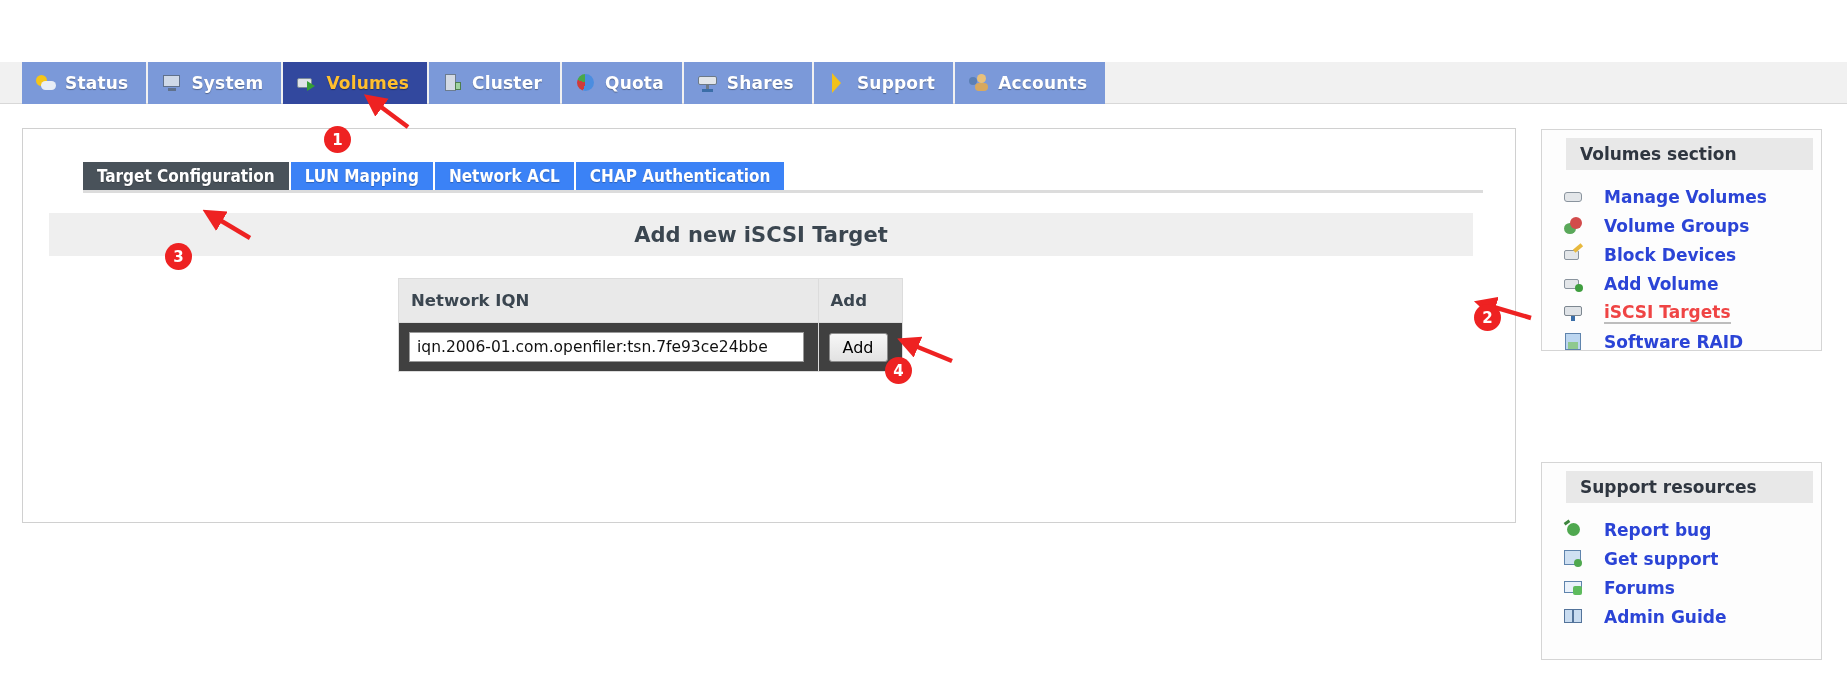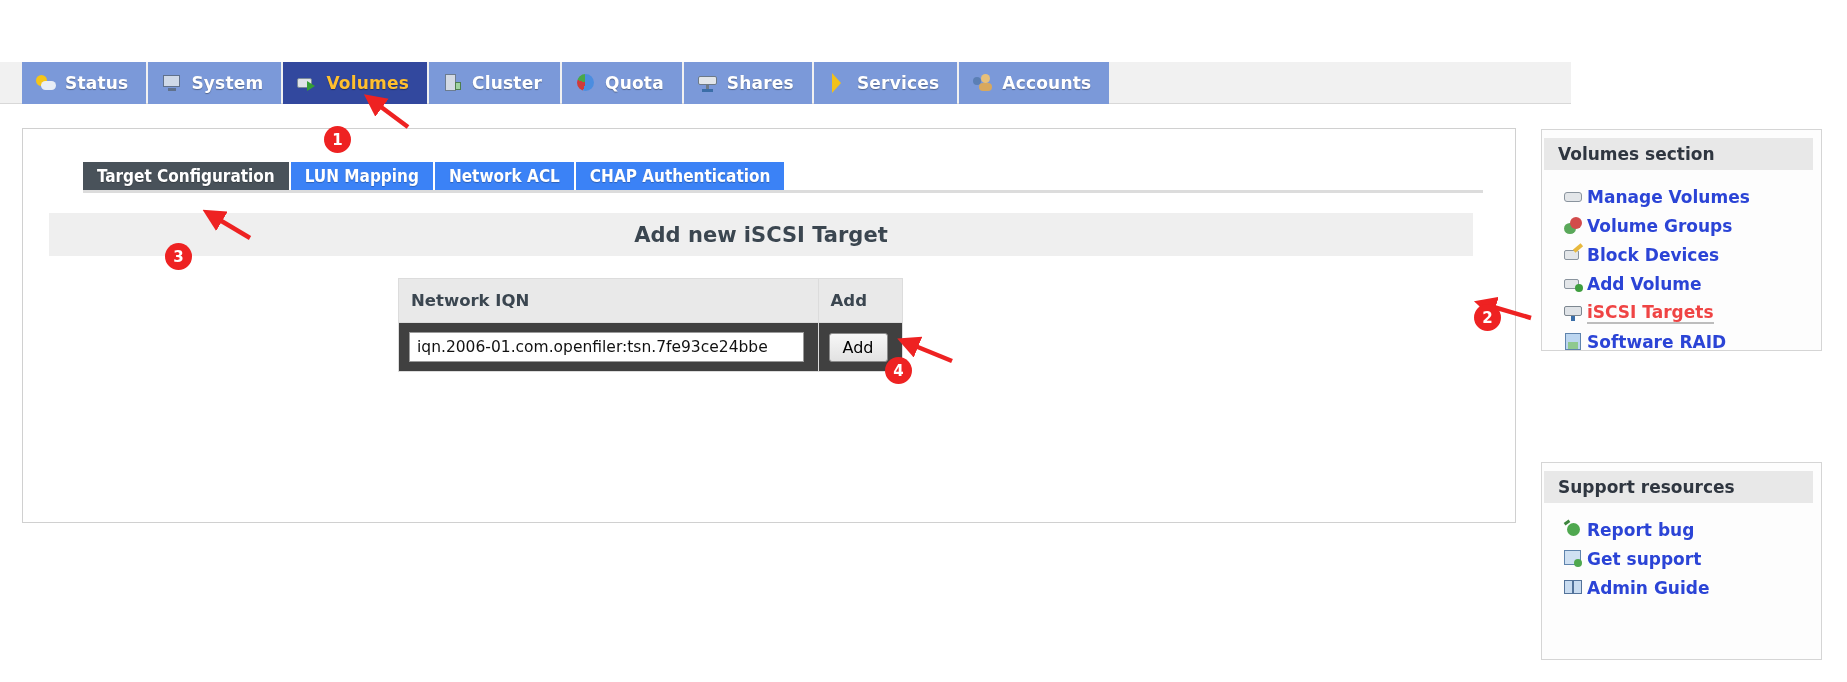--- a/index.html
+++ b/index.html
@@ -8,21 +8,21 @@
     width: 1847px; height: 682px;
     background: #ffffff;
     font-family: "DejaVu Sans", sans-serif;
     overflow: hidden;
   }
   #root { position: relative; width: 1847px; height: 682px; background: #fff; }
 
   
   .navbar {
     position: absolute; left: 0; top: 62px;
-    width: 1571px; height: 42px;
+    width: 1847px; height: 42px;
     background: #f1f1f1;
     border-bottom: 1px solid #d8d8d8;
   }
   .navstrip {
     position: absolute; left: 22px; top: 0;
     display: flex; align-items: stretch; height: 42px;
     gap: 2px;
   }
   .navtab {
     display: flex; align-items: center; gap: 9px;
@@ -129,31 +129,31 @@
   
   .side-box {
     position: absolute; left: 1541px;
     width: 281px;
     background: #fdfdfd;
     border: 1px solid #d5d5d5;
   }
   #box-volumes { top: 129px; height: 222px; }
   #box-support { top: 462px; height: 198px; }
   .side-head {
-    margin: 8px 8px 0 2px;
+    margin: 8px 8px 0 24px;
     height: 32px;
     background: #e8e8e8;
     display: flex; align-items: center;
     padding-left: 14px;
     color: #2f3640;
     font-size: 17px; font-weight: bold;
   }
   .side-list { margin: 12px 0 0 0; padding: 0; list-style: none; }
   .side-item {
-    display: flex; align-items: center; gap: 4px;
+    display: flex; align-items: center; gap: 21px;
     padding: 0 0 0 22px;
     height: 29px;
     cursor: pointer;
   }
   .side-item .lbl {
     color: #2b44d6; font-size: 17px; font-weight: bold;
   }
   .side-item.current .lbl {
     color: #ef4444;
     border-bottom: 2px solid #bdbdbd;
@@ -219,21 +219,21 @@
             <span style="position:absolute;left:0;top:3px;width:19px;height:9px;border-radius:2px;background:#e2e6ea;border:1.5px solid #6d7a88"></span>
             <span style="position:absolute;left:8px;top:12px;width:3px;height:6px;background:#6d7a88"></span>
             <span style="position:absolute;left:4px;top:16px;width:11px;height:3px;background:#3b6ea8"></span>
           </span>
           <span>Shares</span>
         </div>
         <div class="navtab">
           <span class="glyph">
             <span style="position:absolute;left:4px;top:0;width:0;height:0;border-left:9px solid #f2c11a;border-top:10px solid transparent;border-bottom:10px solid transparent"></span>
           </span>
-          <span>Services</span>
+          <span>Support</span>
         </div>
         <div class="navtab">
           <span class="glyph">
             <span style="position:absolute;left:0;top:4px;width:8px;height:8px;border-radius:50%;background:#5b7fb5"></span>
             <span style="position:absolute;left:8px;top:1px;width:9px;height:9px;border-radius:50%;background:#e8c07a"></span>
             <span style="position:absolute;left:6px;top:10px;width:13px;height:8px;border-radius:4px;background:#d8a85e"></span>
           </span>
           <span>Accounts</span>
         </div>
       </div>
@@ -330,20 +330,27 @@
         </li>
         <li class="side-item">
           <span class="side-ico">
             <span style="position:absolute;left:0;top:1px;width:17px;height:15px;background:#cfe0f2;border:1.5px solid #5f84ad"></span>
             <span style="position:absolute;left:10px;top:10px;width:8px;height:8px;border-radius:50%;background:#4fa84f"></span>
           </span>
           <span class="lbl">Get support</span>
         </li>
         <li class="side-item">
           <span class="side-ico">
+            <span style="position:absolute;left:0;top:3px;width:18px;height:12px;background:#eaf2fb;border:1.5px solid #5f84ad"></span>
+            <span style="position:absolute;left:9px;top:8px;width:9px;height:9px;border-radius:2px;background:#5dbb5d"></span>
+          </span>
+          <span class="lbl">Forums</span>
+        </li>
+        <li class="side-item">
+          <span class="side-ico">
             <span style="position:absolute;left:0;top:2px;width:18px;height:14px;background:#c9dcf0;border:1.5px solid #53739a"></span>
             <span style="position:absolute;left:8px;top:2px;width:2px;height:14px;background:#53739a"></span>
           </span>
           <span class="lbl">Admin Guide</span>
         </li>
       </ul>
   </div>
 
   <svg class="arrow-svg" style="left:0;top:0;width:1847px;height:682px">
     <defs>

